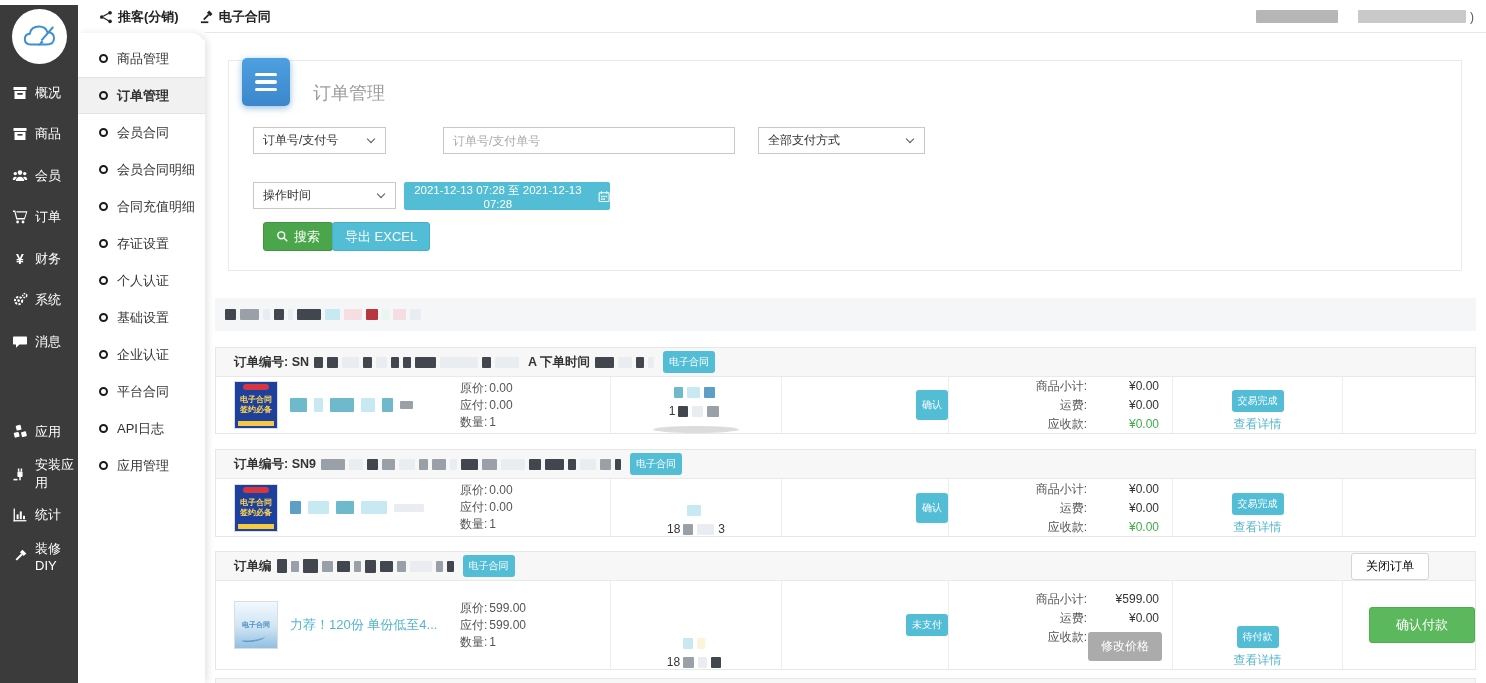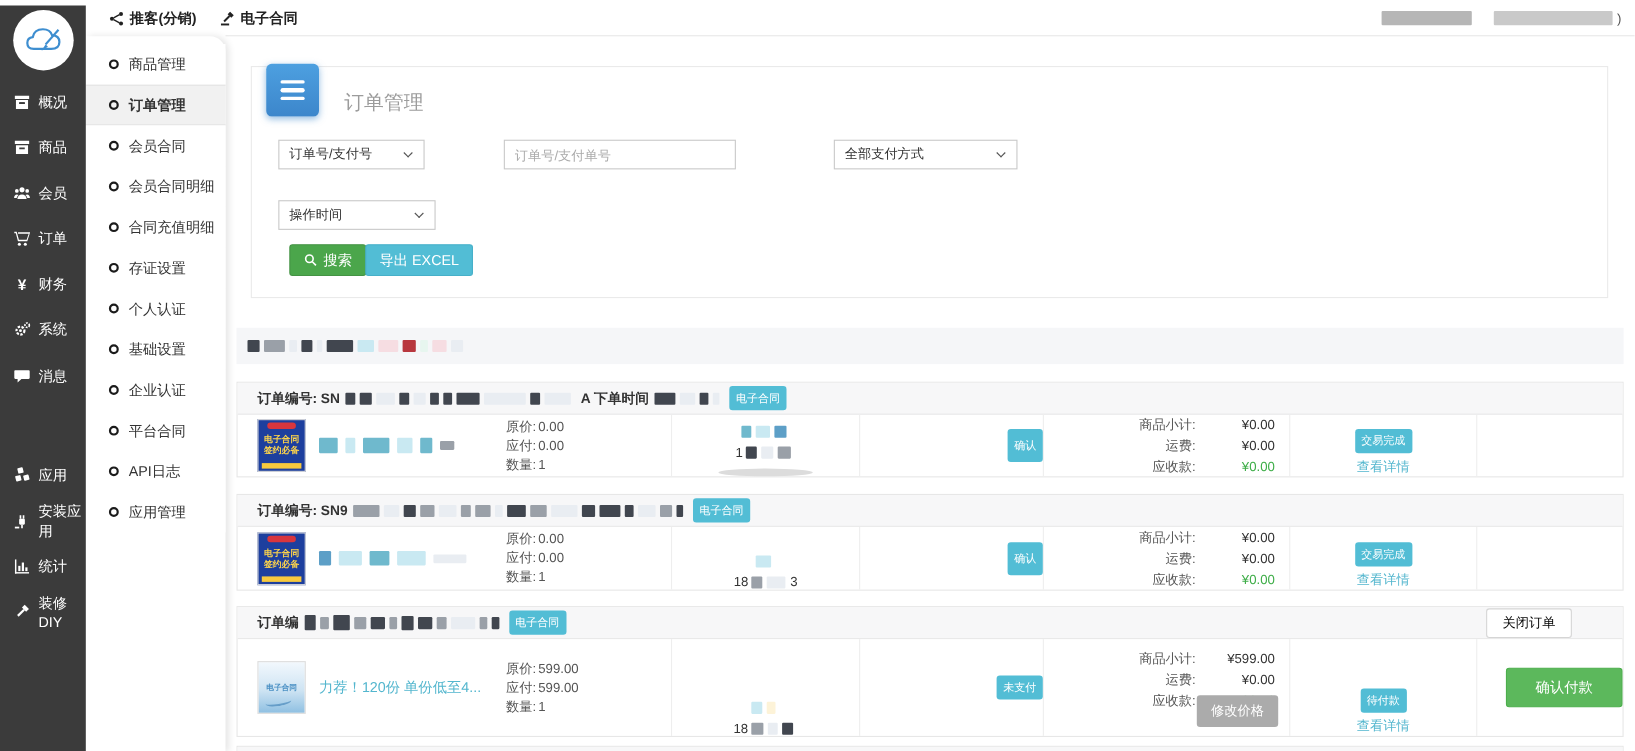--- a/index.html
+++ b/index.html
@@ -320,30 +320,42 @@
       <i></i>
   </div>
 
   <div class="search-card">
     <div class="card-title">订单管理</div>
 
     <div class="select" style="left:24px; top:66px; width:133px;">
       <span>订单号/支付号</span>
       <i class="chev"></i>
     </div>
-    <input class="txt-input" style="left: 229px; top: 66px; width: 211px;" placeholder="订单号/支付单号">
+    <input class="txt-input" style="left: 214px; top: 66px; width: 292px;" placeholder="订单号/支付单号">
     <div class="select" style="left:529px; top:66px; width:167px;">
       <span>全部支付方式</span>
       <i class="chev"></i>
     </div>
 
     <div class="select" style="left:24px; top:121px; width:143px;">
       <span>操作时间</span>
       <i class="chev"></i>
     </div>
+    <button class="date-btn">
+      <span>2021-12-13 07:28 至 2021-12-13 07:28</span>
+      <svg width="13" height="13" viewBox="0 0 16 16">
+          <rect x="1.5" y="3" width="13" height="11.5" rx="1" fill="none" stroke="#fff" stroke-width="1.4"></rect>
+          <path d="M4.5 1.2v3.2M11.5 1.2v3.2" stroke="#fff" stroke-width="1.4"></path>
+          <rect x="4" y="7" width="2" height="2" fill="#fff"></rect>
+          <rect x="7" y="7" width="2" height="2" fill="#fff"></rect>
+          <rect x="10" y="7" width="2" height="2" fill="#fff"></rect>
+          <rect x="4" y="10.5" width="2" height="2" fill="#fff"></rect>
+          <rect x="7" y="10.5" width="2" height="2" fill="#fff"></rect>
+        </svg>
+    </button>
 
     <button class="btn-search">
       <svg width="13" height="13" viewBox="0 0 16 16">
           <circle cx="6.5" cy="6.5" r="4.2" fill="none" stroke="#fff" stroke-width="1.8"></circle>
           <path d="M9.8 9.8l4 4" stroke="#fff" stroke-width="1.8"></path>
         </svg>
       <span>搜索</span>
     </button>
     <button class="btn-export">
       <span>导出 EXCEL</span>

